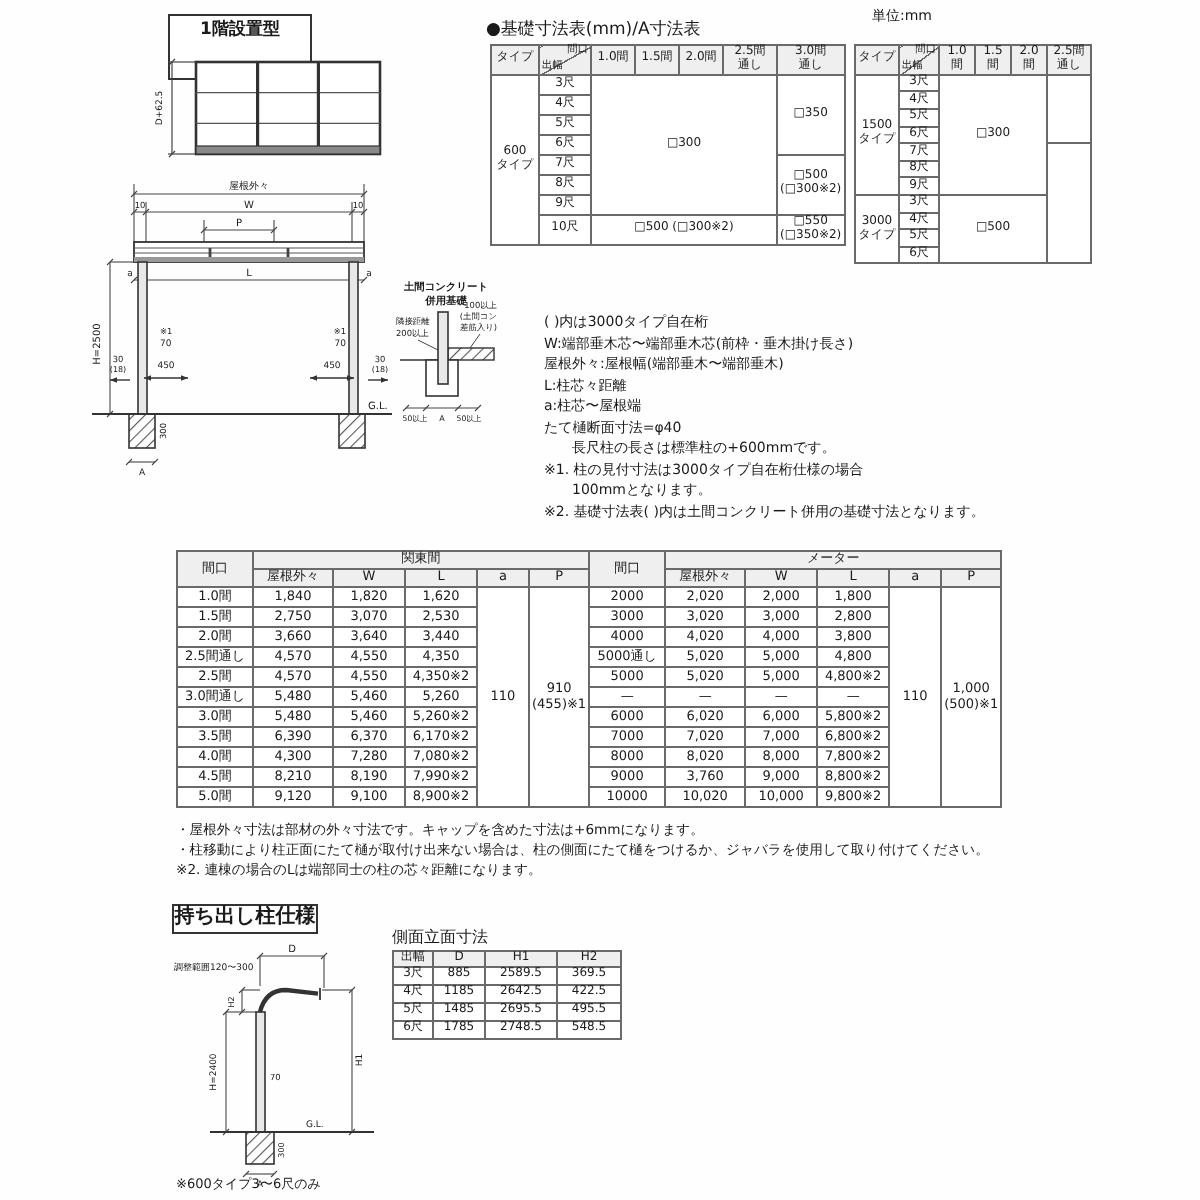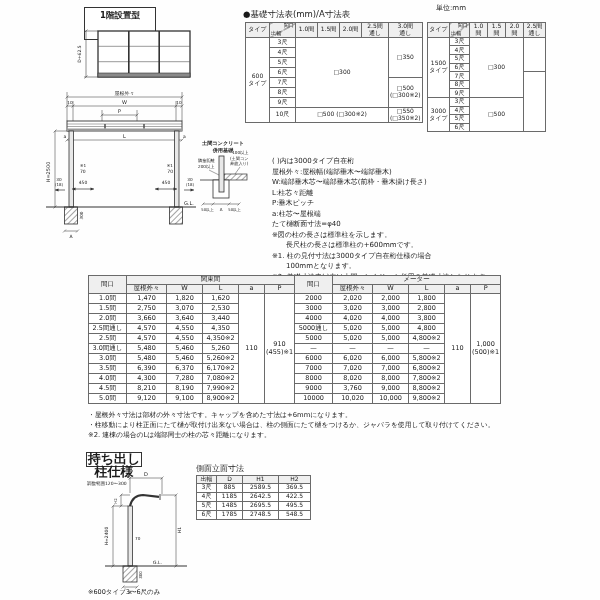--- a/index.html
+++ b/index.html
@@ -294,27 +294,25 @@
         <td>5尺</td>
       </tr>
   <tr>
         <td>6尺</td>
       </tr>
 </tbody>
   </table>
 
 <div class="abs notes" style="left:272px;top:156px;width:324px">
   <div>( )内は3000タイプ自在桁</div>
+  <div>W:端部垂木芯〜端部垂木芯(前枠・垂木掛け長さ)</div>
   <div>屋根外々:屋根幅(端部垂木〜端部垂木)</div>
-  <div>W:端部垂木芯〜端部垂木芯(前枠・垂木掛け長さ)</div>
   <div>L:柱芯々距離</div>
-  <div>P:垂木ピッチ</div>
   <div>a:柱芯〜屋根端</div>
   <div>たて樋断面寸法=φ40</div>
-  <div>※図の柱の長さは標準柱を示します。</div>
   <div class="ind">長尺柱の長さは標準柱の+600mmです。</div>
   <div>※1. 柱の見付寸法は3000タイプ自在桁仕様の場合</div>
   <div class="ind">100mmとなります。</div>
   <div>※2. 基礎寸法表( )内は土間コンクリート併用の基礎寸法となります。</div>
 </div>
 
 <div class="abs sec-title" style="left:88px;top:279px;font-size:9px">■寸法表(mm)</div>
 
 <table class="mtable abs" style="left:88px;top:275px">
   <colgroup>
@@ -345,21 +343,21 @@
     <th class="hd">a</th>
     <th class="hd">P</th>
     <th class="hd">屋根外々</th>
     <th class="hd">W</th>
     <th class="hd">L</th>
     <th class="hd">a</th>
     <th class="hd">P</th>
   </tr>
   <tr>
     <td>1.0間</td>
-        <td>1,470</td>
+        <td>1,840</td>
         <td>1,820</td>
         <td>1,620</td>
     <td rowspan="11">110</td>
     <td rowspan="11" class="pre">910
 (455)※1</td>
     <td>2000</td>
         <td>2,020</td>
         <td>2,000</td>
         <td>1,800</td>
     <td rowspan="11">110</td>
@@ -468,21 +466,21 @@
       </tr>
 </tbody>
   </table>
 
 <div class="abs tnotes" style="left:88px;top:410px;width:490px">
   <div>・屋根外々寸法は部材の外々寸法です。キャップを含めた寸法は+6mmになります。</div>
   <div>・柱移動により柱正面にたて樋が取付け出来ない場合は、柱の側面にたて樋をつけるか、ジャバラを使用して取り付けてください。</div>
   <div>※2. 連棟の場合のLは端部同士の柱の芯々距離になります。</div>
 </div>
 
-<div class="abs titlebox" style="left:86px;top:452px;width:56px;height:15px;line-height:12.5px;font-size:13px">持ち出し柱仕様</div>
+<div class="abs titlebox" style="left:86px;top:452px;width:73px;height:15px;line-height:12.5px;font-size:10px">持ち出し柱仕様</div>
 
 <svg class="abs" style="left:75px;top:468px" width="135" height="130" viewBox="0 0 135 130">
   <defs>
     <pattern id="hat2" width="4" height="4" patternUnits="userSpaceOnUse" patternTransform="rotate(45)">
       <line x1="0" y1="0" x2="0" y2="4" stroke="#555" stroke-width="1.1"></line>
     </pattern>
   </defs>
   <text x="12" y="17" font-size="4.5">調整範囲120〜300</text>
   <g stroke="#444" stroke-width="0.55" fill="none">
     <line x1="55" y1="10" x2="87" y2="10"></line>

